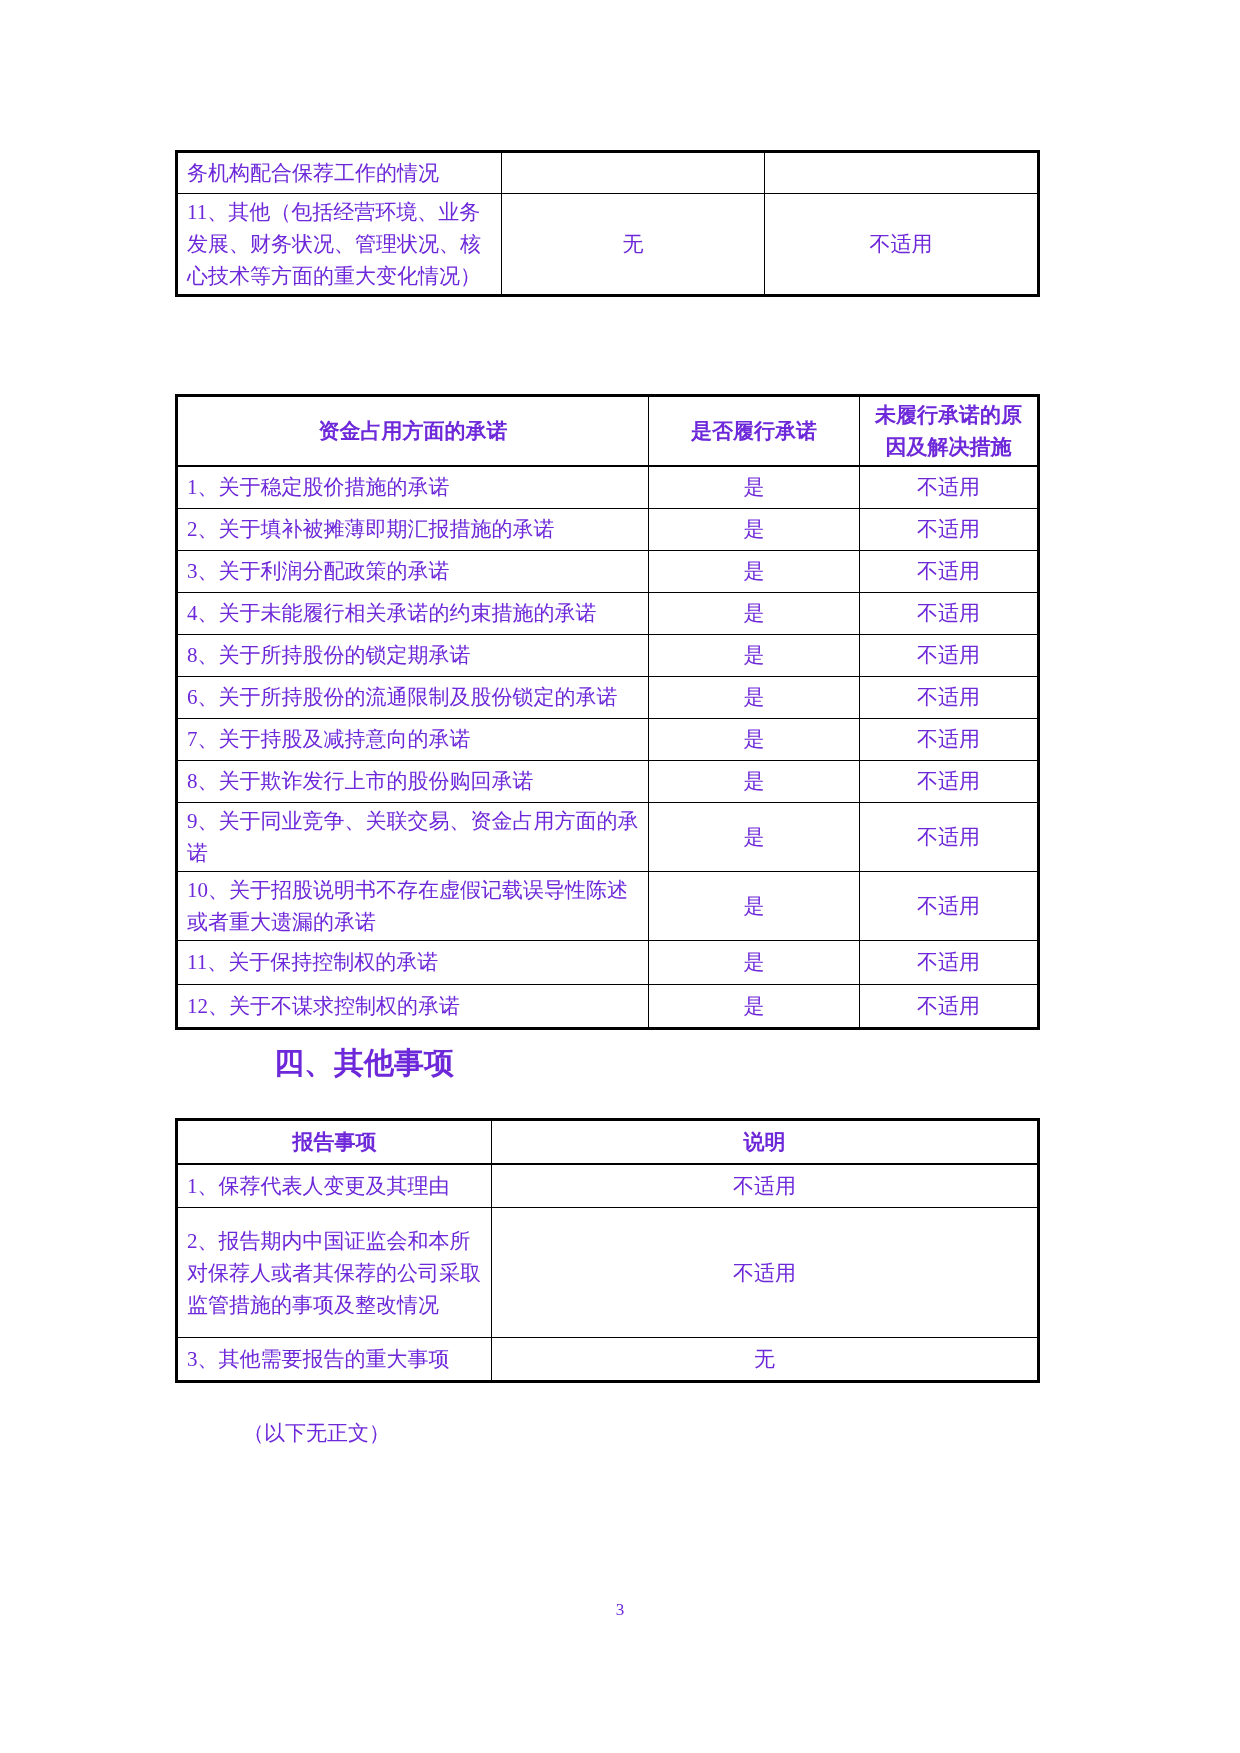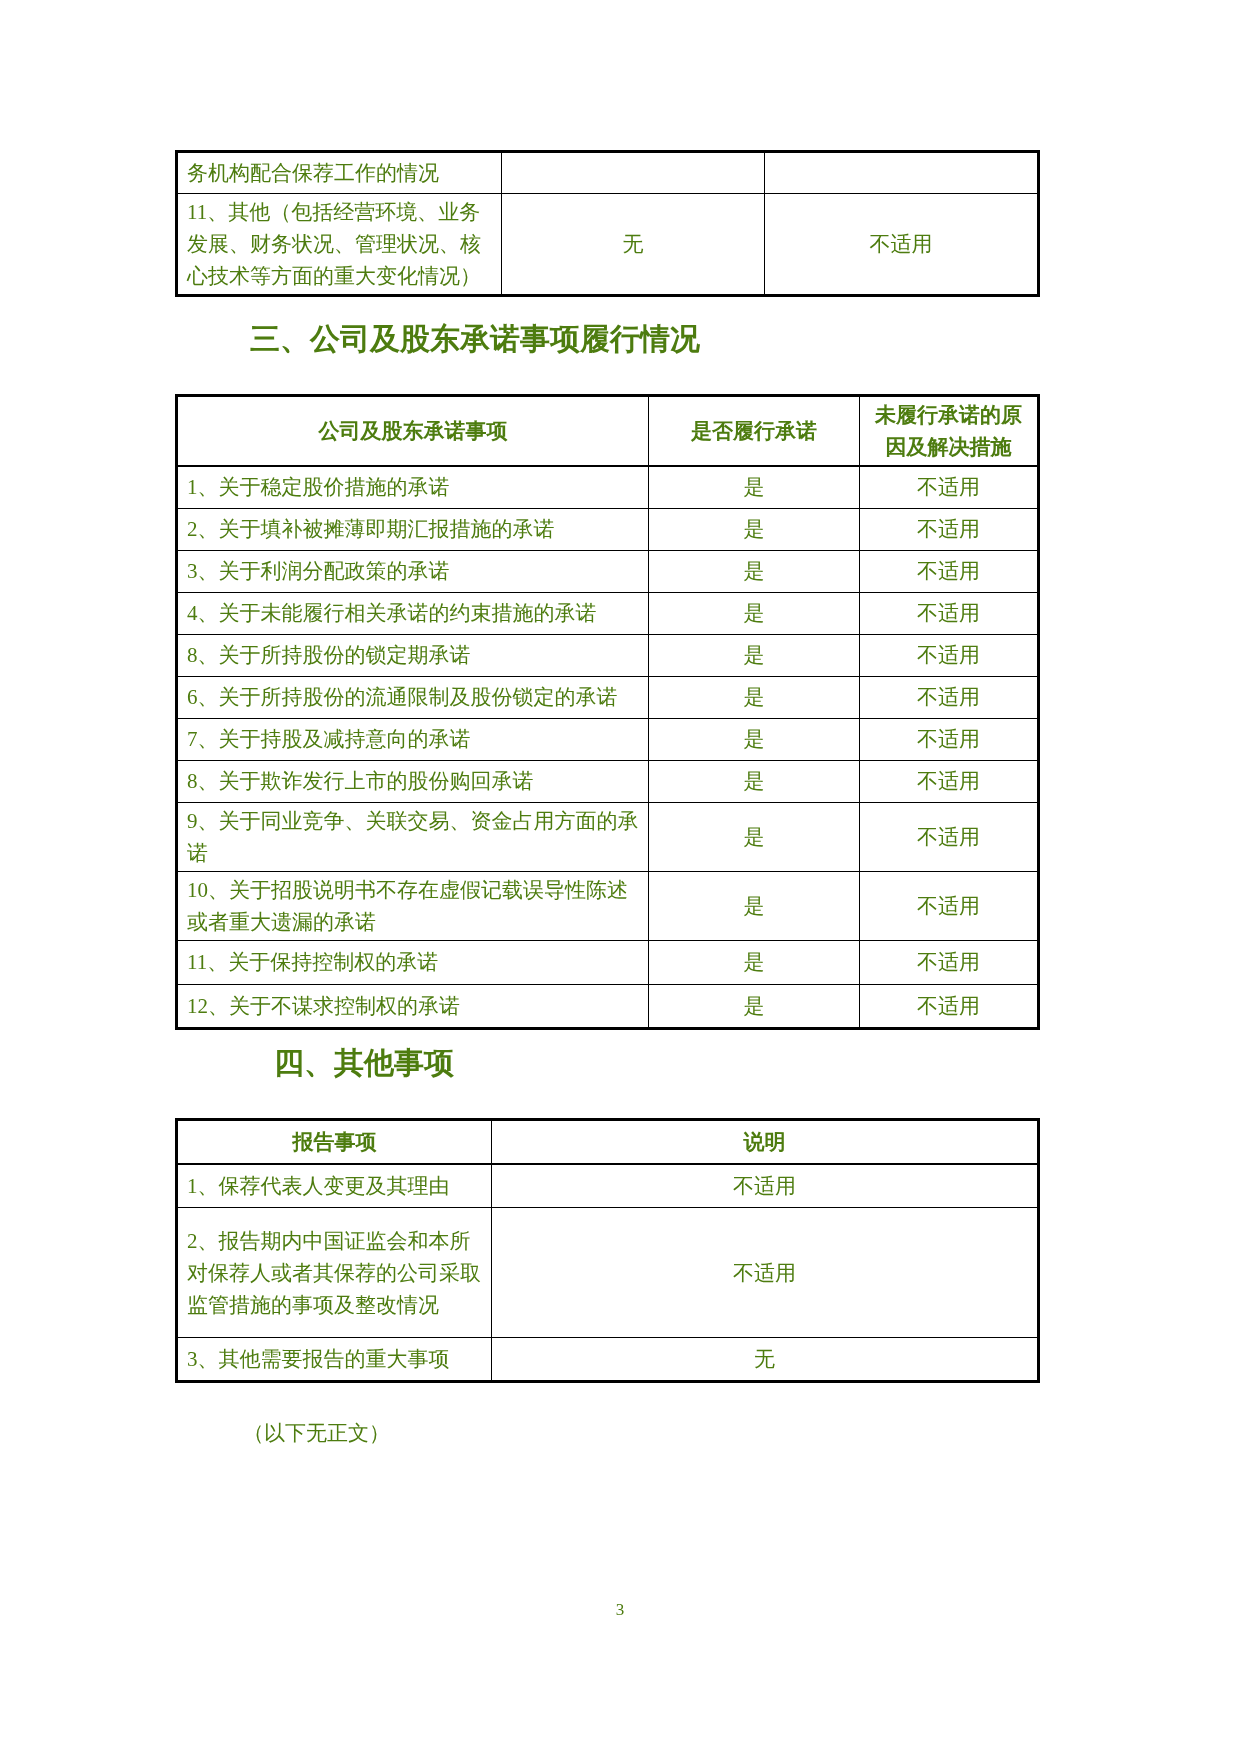--- a/index.html
+++ b/index.html
@@ -1,20 +1,20 @@
 <!DOCTYPE html>
 <html><head>
 <meta charset="utf-8">
 <style>
   html,body { margin:0; padding:0; background:#ffffff; }
   .page {
     position:relative;
     width:1240px; height:1753px;
     background:#ffffff;
-    color:#4d7c0f;
+    color:#6d28d9;
     font-family:"Liberation Serif","DejaVu Serif",serif;
     overflow:hidden;
   }
   table {
     border-collapse:collapse;
     table-layout:fixed;
     border:3px solid #000000;
   }
   td, th {
     border:1px solid #000000;
@@ -94,31 +94,30 @@
       <td class="cell-center"></td>
     </tr>
     <tr class="h102">
       <td class="cell-item">11、其他（包括经营环境、业务发展、财务状况、管理状况、核心技术等方面的重大变化情况）</td>
       <td class="cell-center">无</td>
       <td class="cell-center">不适用</td>
     </tr>
   </tbody>
     </table>
 
-  <div class="section-heading sec-three">三、公司及股东承诺事项履行情况</div>
 
   <table class="tbl-commit">
     <colgroup>
         <col class="c1">
         <col class="c2">
         <col class="c3">
       </colgroup>
     <tbody>
         <tr class="h66">
-      <th>公司及股东承诺事项</th>
+      <th>资金占用方面的承诺</th>
       <th>是否履行承诺</th>
       <th>未履行承诺的原因及解决措施</th>
     </tr>
     <tr class="h42">
       <td class="cell-item">1、关于稳定股价措施的承诺</td>
       <td class="cell-center">是</td>
       <td class="cell-center">不适用</td>
     </tr>
     <tr class="h42">
       <td class="cell-item">2、关于填补被摊薄即期汇报措施的承诺</td>

